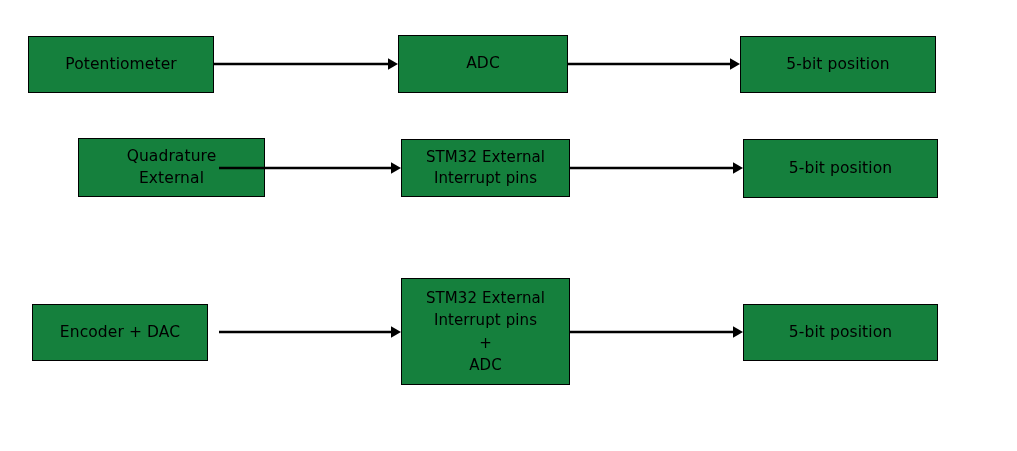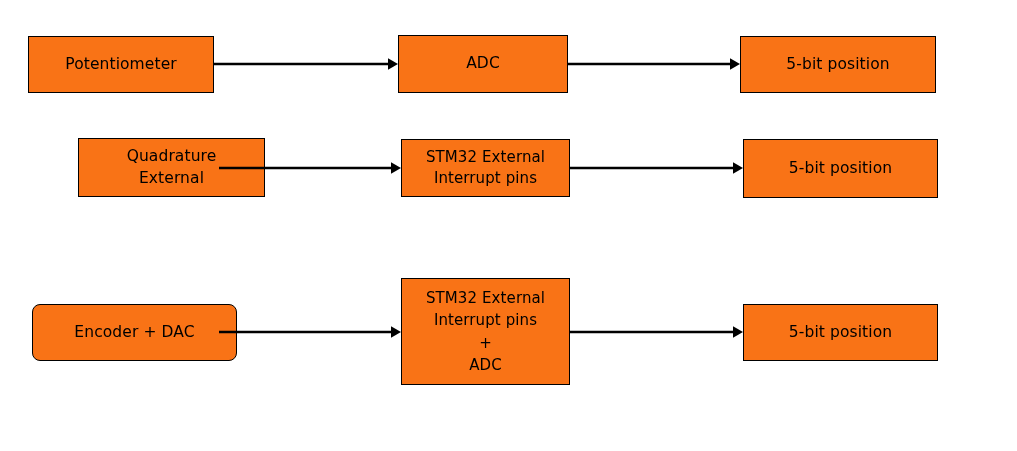--- a/index.html
+++ b/index.html
@@ -11,21 +11,21 @@
     position: relative;
     width: 1017px;
     height: 451px;
     background: #ffffff;
     font-family: "DejaVu Sans", sans-serif;
     overflow: hidden;
   }
   .node {
     position: absolute;
     box-sizing: border-box;
-    background: #f97316;
+    background: #15803d;
     border: 1.6px solid #000000;
     display: flex;
     flex-direction: column;
     align-items: center;
     justify-content: center;
     color: #000000;
     font-size: 15.5px;
     line-height: 1.38;
     text-align: center;
     letter-spacing: 0.1px;
@@ -95,21 +95,21 @@
     <svg width="173" height="20" viewBox="0 0 173 20">
       <line x1="0" y1="10" x2="163" y2="10" stroke="#000000" stroke-width="2.4"></line>
       <polygon points="163,4.3 173,10 163,15.7" fill="#000000"></polygon>
     </svg>
   </div>
 
   <div class="node" style="left:743px; top:139px; width:195px; height:59px;">
     <span class="line">5-bit position</span>
   </div>
 
-  <div class="node" style="left:32px; top:304px; width:205px; height:57px;border-radius:8px;">
+  <div class="node" style="left:32px; top:304px; width:176px; height:57px;">
     <span class="line">Encoder + DAC</span>
   </div>
 
   <div class="connector" style="left:219px; top:322px; width:182px; height:20px;">
     <svg width="182" height="20" viewBox="0 0 182 20">
       <line x1="0" y1="10" x2="172" y2="10" stroke="#000000" stroke-width="2.4"></line>
       <polygon points="172,4.3 182,10 172,15.7" fill="#000000"></polygon>
     </svg>
   </div>
 

